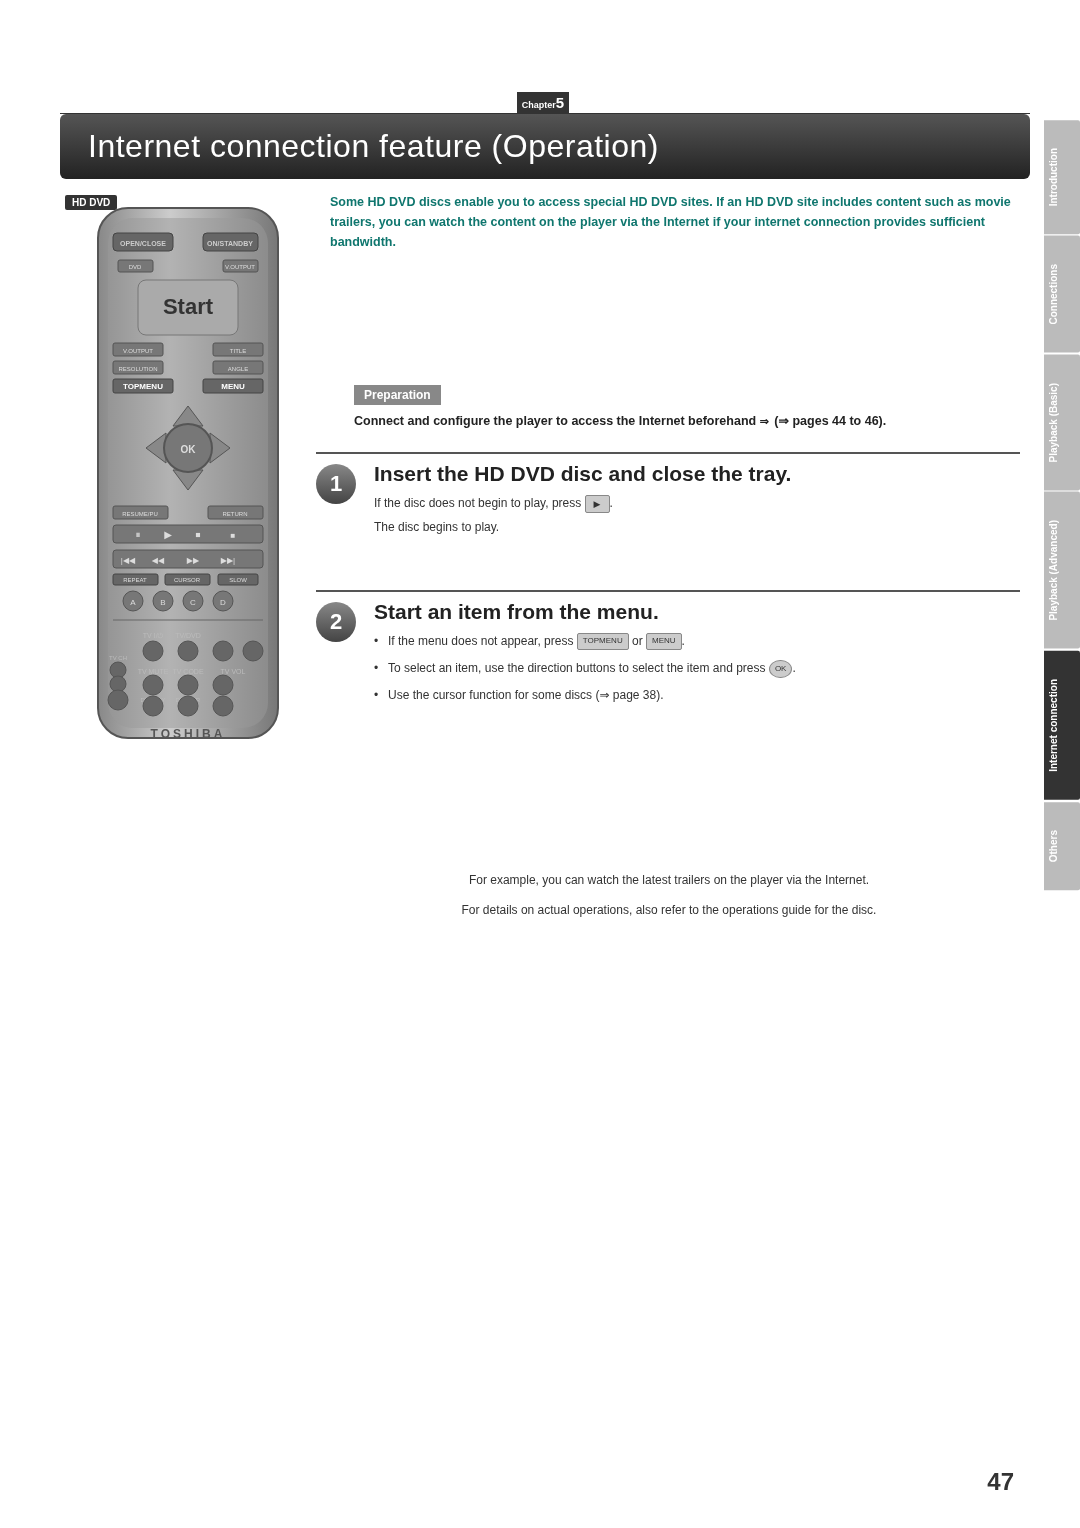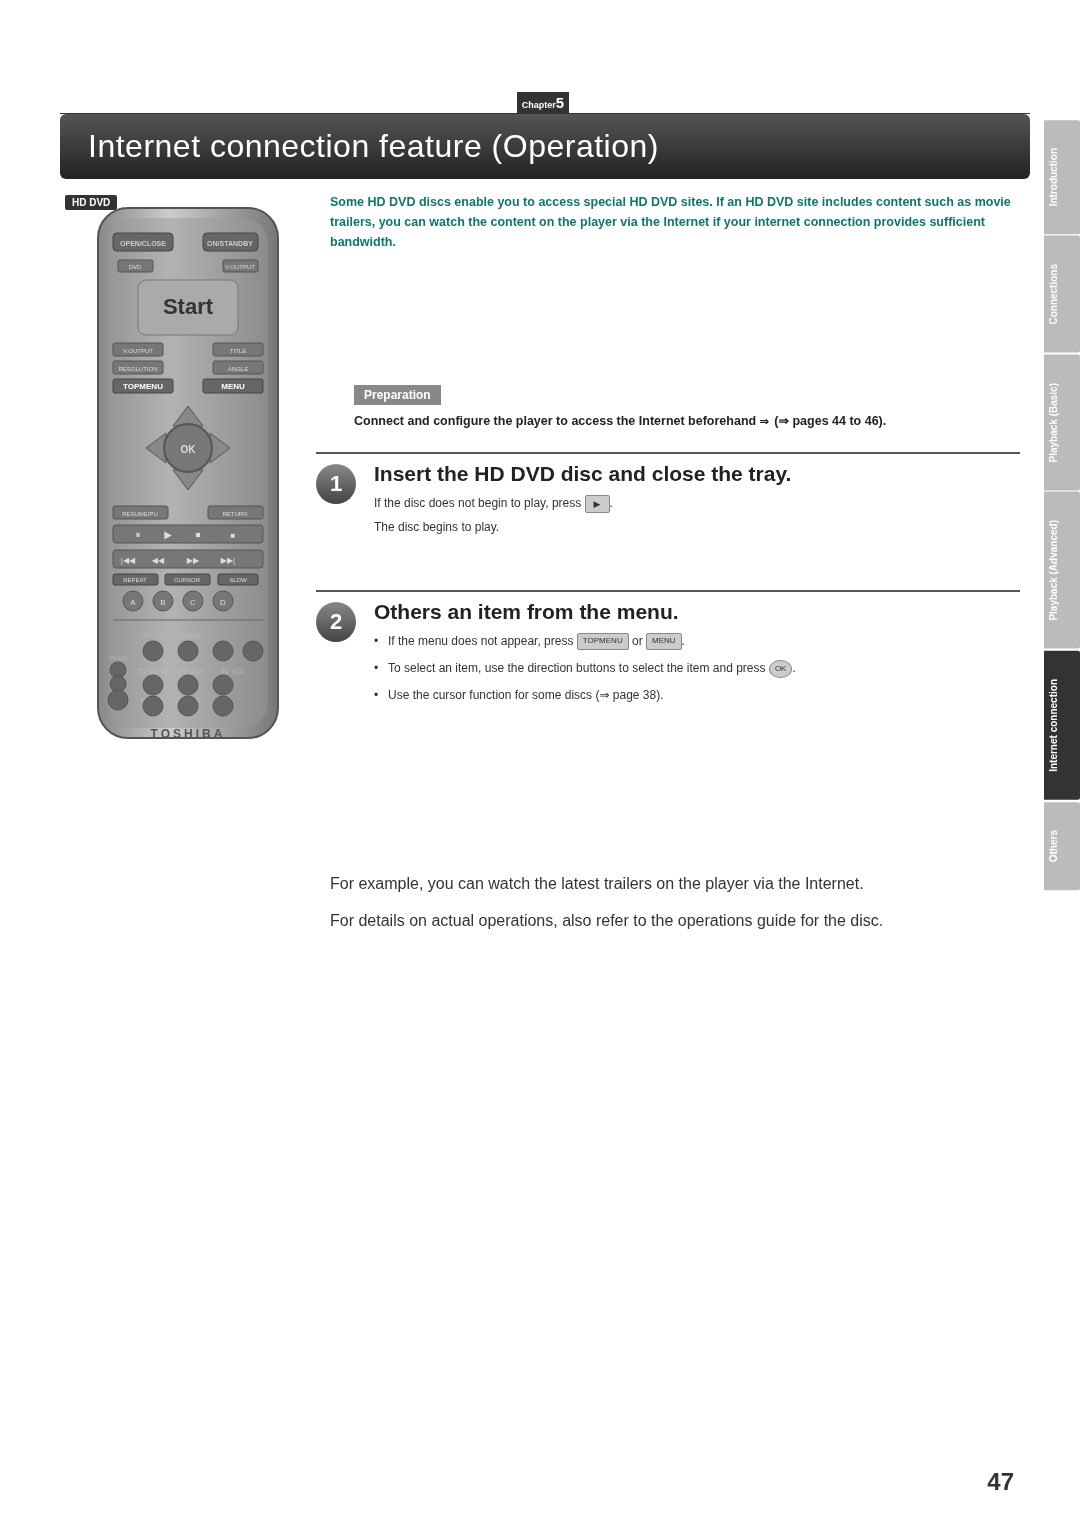--- a/index.html
+++ b/index.html
@@ -266,23 +266,24 @@
       font-weight: bold;
       color: #333;
     }
 
     
     .bottom-text {
       position: absolute;
       top: 870px;
       left: 330px;
       right: 72px;
-      font-size: 16px;
+      font-size: 12px;
       line-height: 1.7;
       color: #333;
+      text-align: center;
     }
     .bottom-text p { margin-bottom: 10px; }
   </style>
 </head>
 <body>
 
 <div class="chapter-bar">
   <div class="chapter-num">
     Chapter<span>5</span>
   </div>
@@ -436,21 +437,21 @@
       <span>If the disc does not begin to play, press</span>
       <span class="btn-img">▶</span>.
     </p>
     <p>The disc begins to play.</p>
   </div>
 </div>
 
 <div class="step-2">
   <div class="step-number">2</div>
   <div class="step-content">
-    <h2>Others an item from the menu.</h2>
+    <h2>Start an item from the menu.</h2>
     <ul>
       <li>
         <span>If the menu does not appear, press</span>
         <span class="btn-img-sm">TOPMENU</span>
         <span>or</span>
         <span class="btn-img-sm">MENU</span>.
       </li>
       <li>
         <span>To select an item, use the direction buttons to select the item and press</span>
         <span class="btn-circle">OK</span>.

